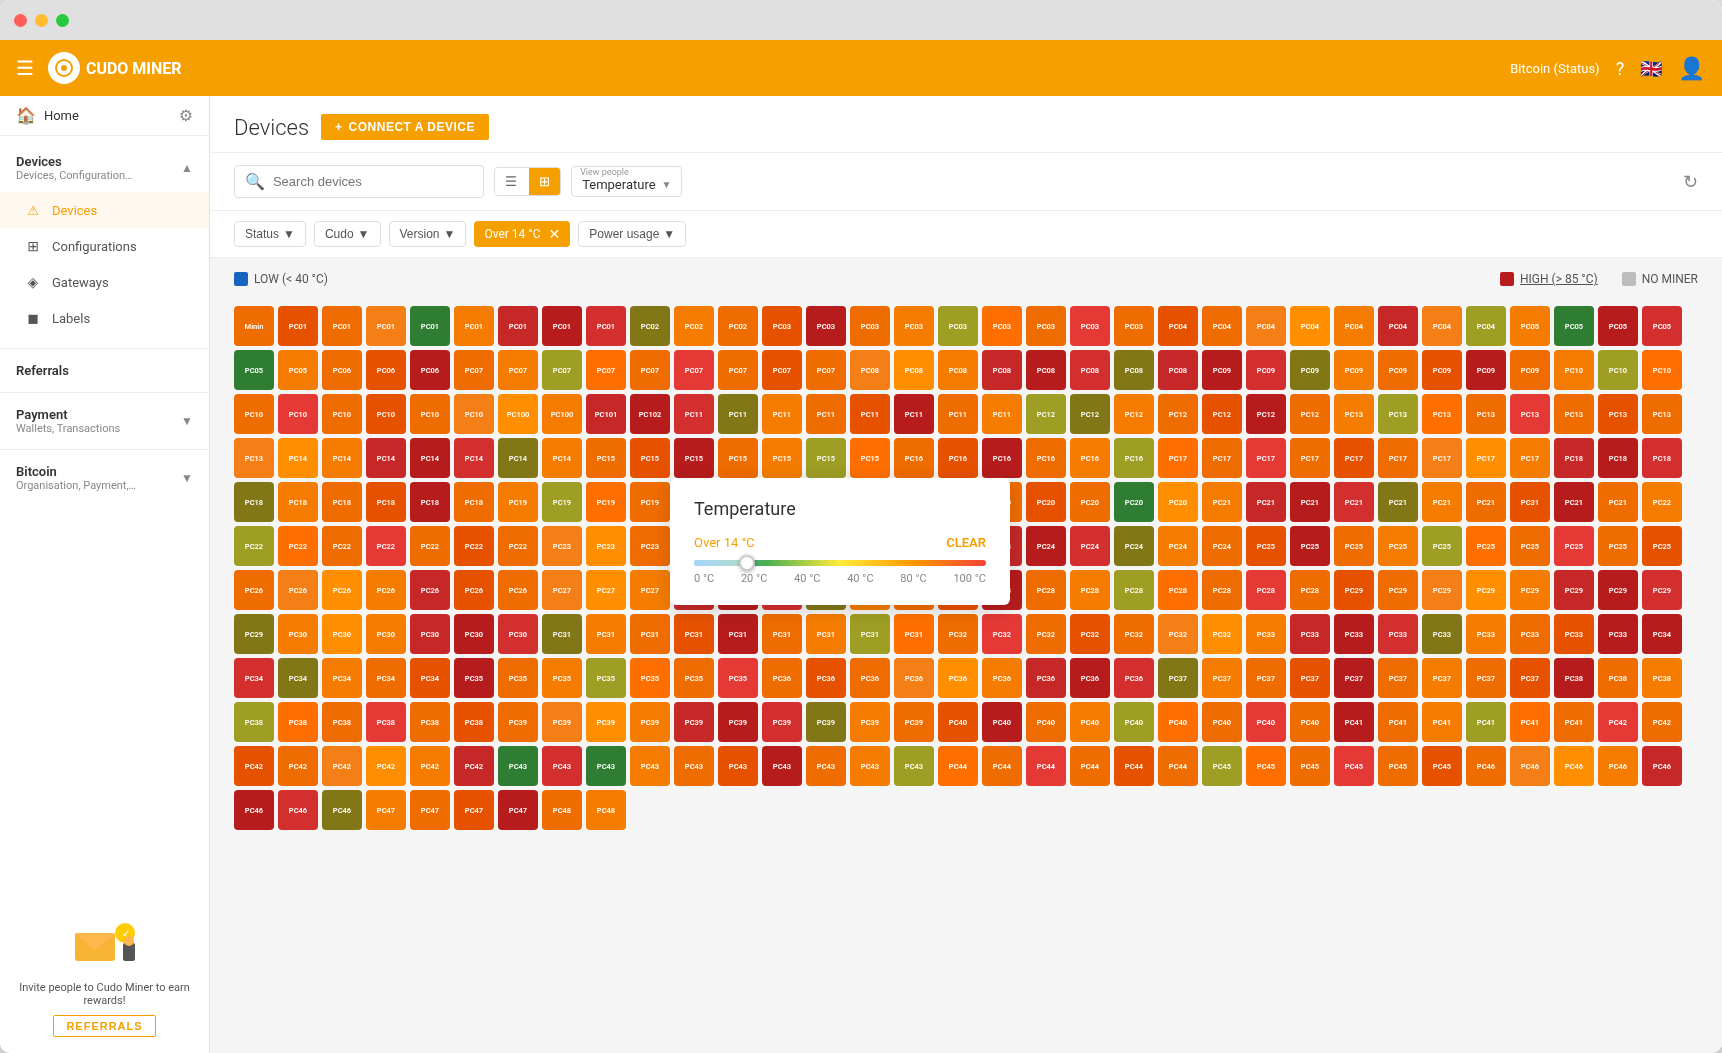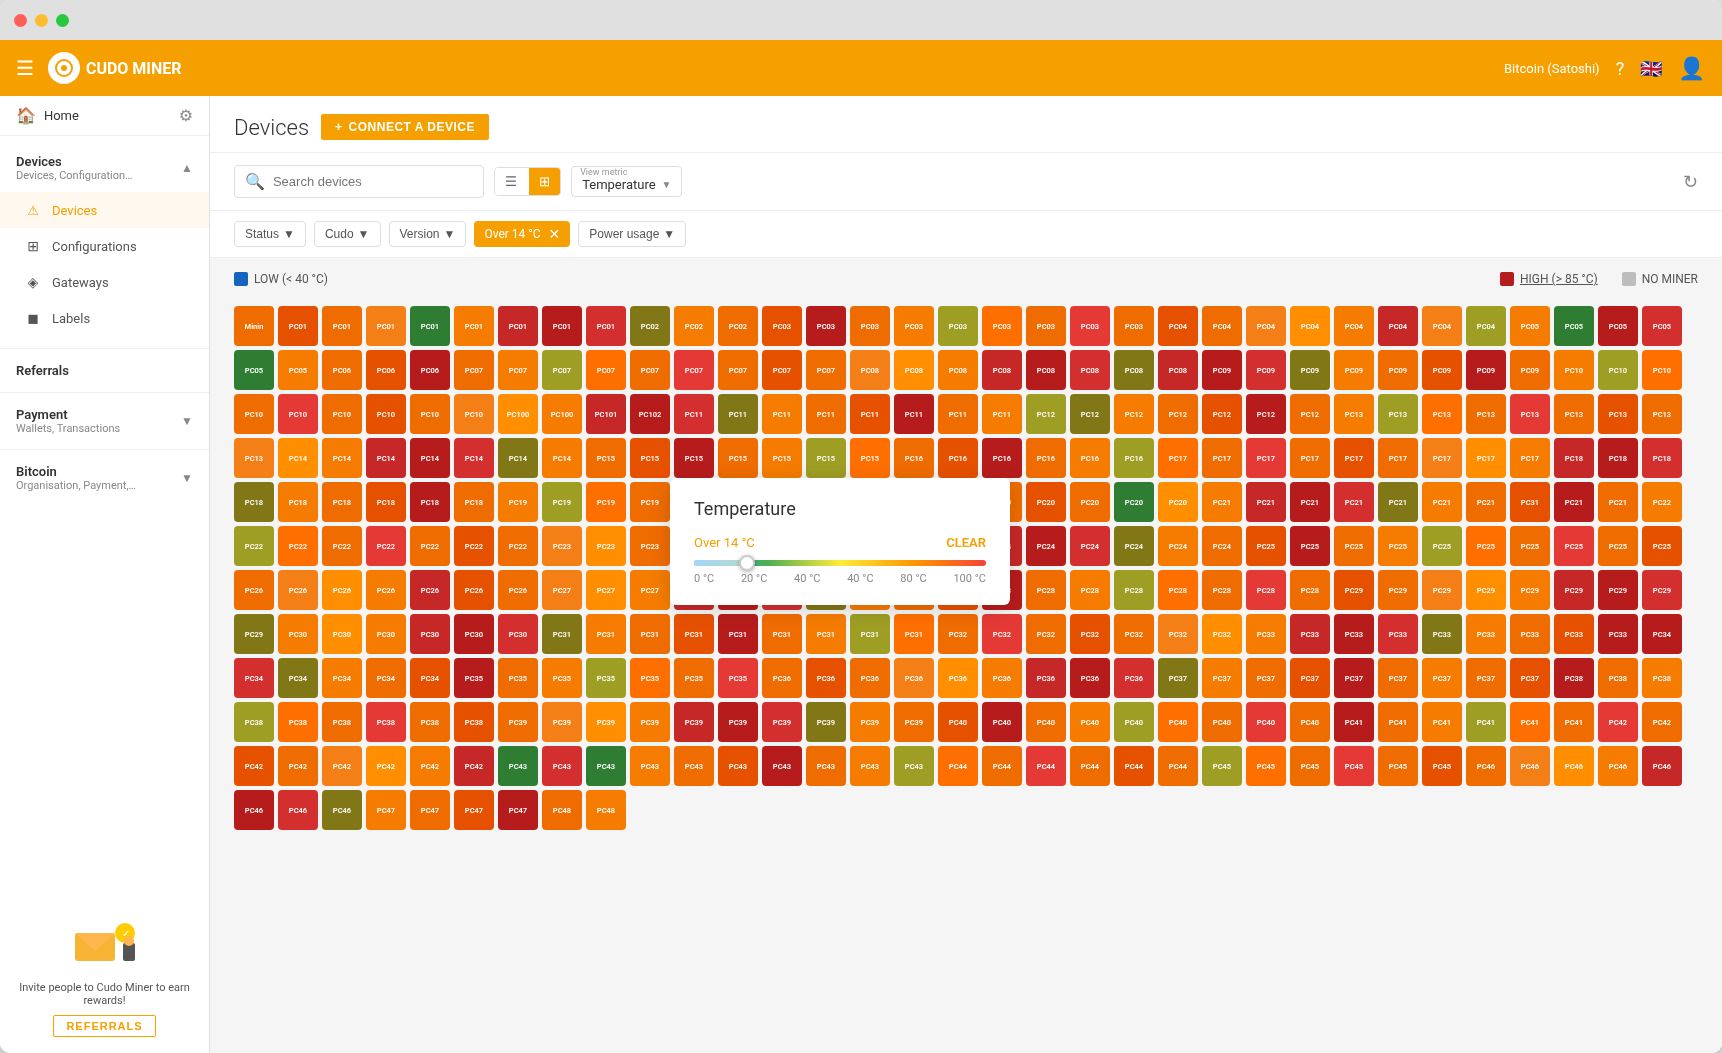--- a/index.html
+++ b/index.html
@@ -107,21 +107,21 @@
         <div class="logo-icon">
           <svg viewBox="0 0 20 20" fill="#f5a000">
               <circle cx="10" cy="10" r="8" fill="none" stroke="#f5a000" stroke-width="2"></circle>
               <circle cx="10" cy="10" r="3" fill="#f5a000"></circle>
             </svg>
         </div>
         <span>CUDO MINER</span>
       </div>
     </div>
     <div class="nav-right">
-      <span style="color:white;font-size:13px;">Bitcoin (Satoshi)</span>
+      <span style="color:white;font-size:13px;">Bitcoin (Status)</span>
       <span style="color:white;font-size:18px;cursor:pointer;">?</span>
       <span style="font-size:18px;cursor:pointer;">🇬🇧</span>
       <span style="color:white;font-size:22px;cursor:pointer;">👤</span>
     </div>
   </div>
 
   <div class="app-body">
 
     <div class="sidebar">
       <div class="sidebar-home">
@@ -217,21 +217,21 @@
             <span style="color:#aaa;">🔍</span>
             <input type="text" placeholder="Search devices" style="">
           </div>
 
           <div class="view-toggle">
             <button class="view-btn">☰</button>
             <button class="view-btn active">⊞</button>
           </div>
 
           <div class="view-metric">
-            <span class="view-metric-label">View metric</span>
+            <span class="view-metric-label">View people</span>
             <span class="view-metric-value">Temperature</span>
             <span style="font-size:10px;color:#888;margin-top:6px;">▼</span>
           </div>
         </div>
         <span class="refresh-btn">↻</span>
       </div>
 
       <div class="filters">
         <button class="filter-btn">
           <span>Status</span>

